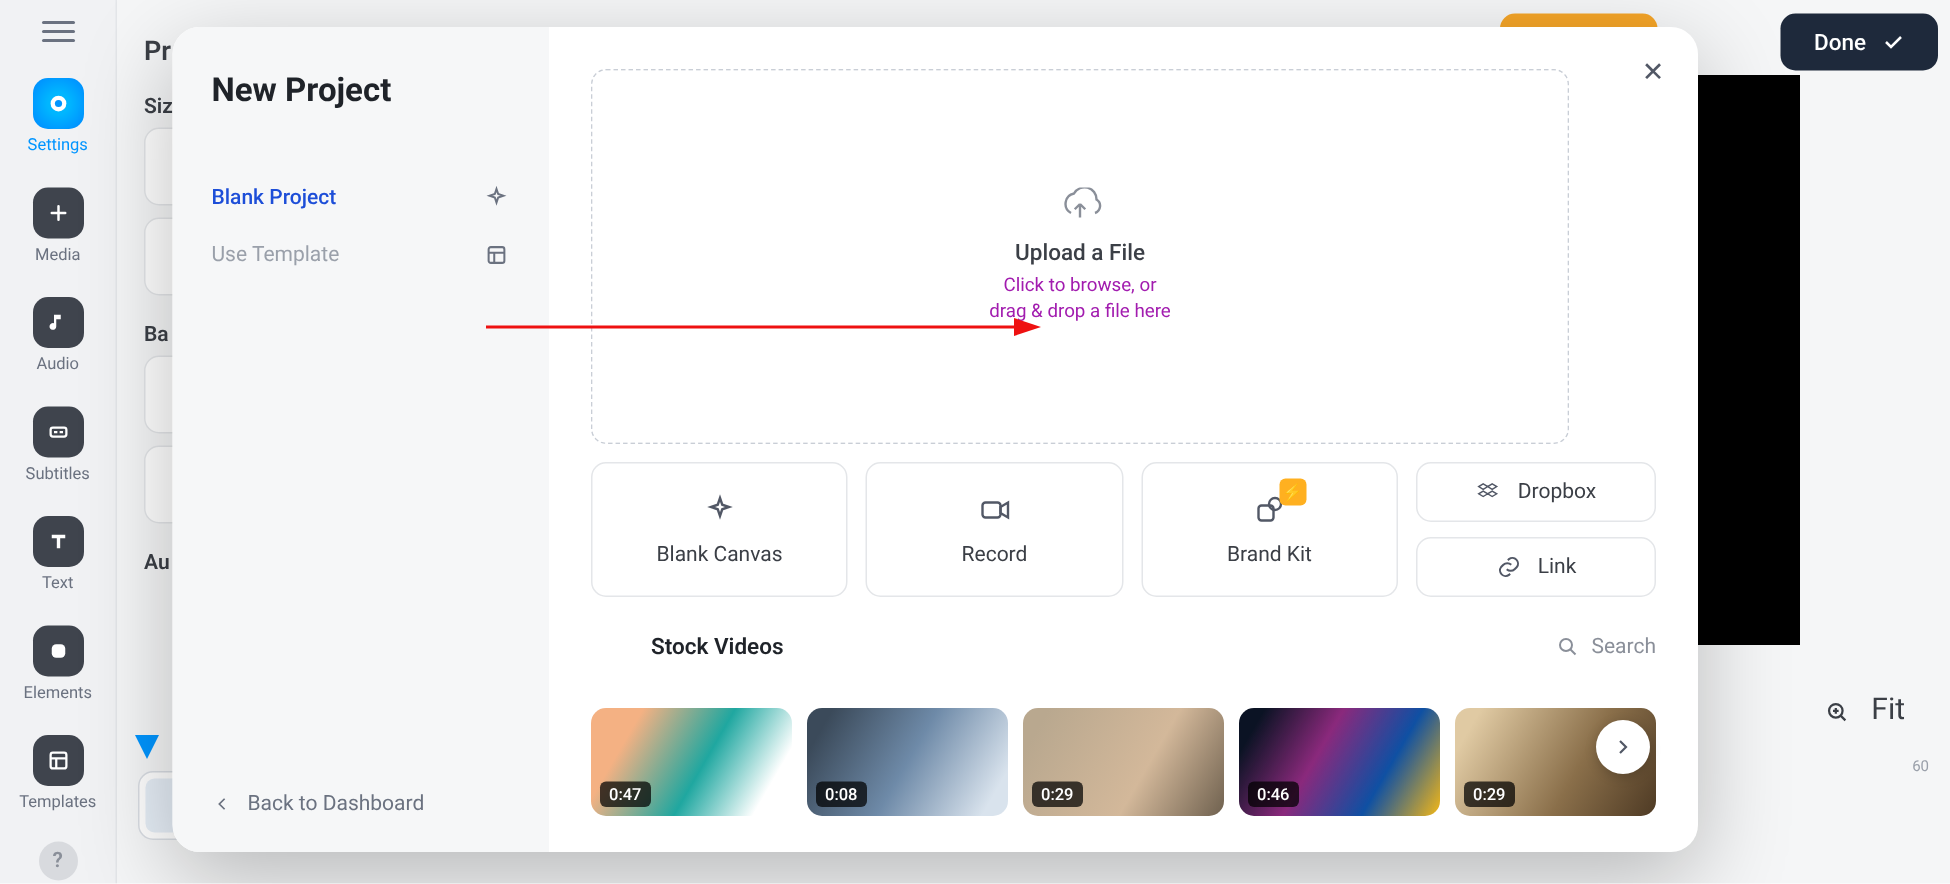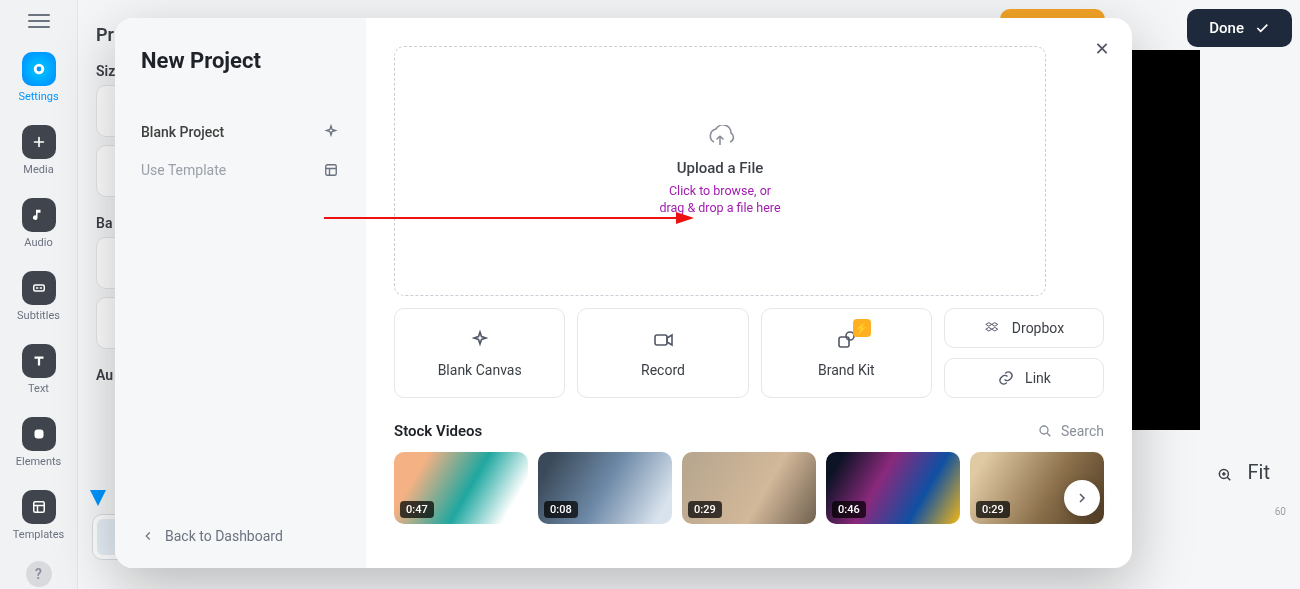--- a/index.html
+++ b/index.html
@@ -31,44 +31,44 @@
   .playhead { position: absolute; left: 12px; top: 0; width: 16px; height: 16px; background: #0095ff; clip-path: polygon(50% 100%, 0 0, 100% 0); }
   .tl-row { position: absolute; left: 14px; top: 24px; width: 250px; height: 46px; border: 1px solid #d9dde3; border-radius: 10px; background: #fff; display: flex; align-items: center; padding: 0 4px; gap: 4px; }
   .tl-row span { width: 36px; height: 36px; background: #e6eef7; border-radius: 6px; }
 
   
   .modal { position: absolute; left: 115px; top: 18px; width: 1017px; height: 550px; background: #fff; border-radius: 18px; box-shadow: 0 18px 60px rgba(0,0,0,.25); display: flex; overflow: hidden; }
   .modal-left { width: 297px; background: #f6f7f8; padding: 30px 26px; position: relative; }
   .modal-left h2 { font-size: 22px; font-weight: 700; color: #1f2329; margin-bottom: 40px; }
   .m-item { display: flex; align-items: center; justify-content: space-between; padding: 10px 0; font-size: 14px; cursor: pointer; }
   .m-item svg { width: 18px; height: 18px; color: #6b7280; }
-  .m-item.active { color: #404040; font-weight: 500; text-align: center; }
+  .m-item.active { color: #1d4ed8; font-weight: 500; text-align: center; }
   .m-item.muted { color: #9aa0aa; }
   .back { position: absolute; bottom: 24px; left: 26px; display: flex; align-items: center; gap: 10px; color: #6b7280; font-size: 14px; cursor: pointer; }
   .modal-right { flex: 1; padding: 28px 28px 16px 28px; position: relative; }
   .close-x { position: absolute; right: 18px; top: 18px; width: 24px; height: 24px; color: #525866; cursor: pointer; font-size: 18px; display: flex; align-items: center; justify-content: center; }
   .drop { width: 652px; height: 250px; border: 1px dashed #c9ced6; border-radius: 10px; display: flex; flex-direction: column; align-items: center; justify-content: center; gap: 6px; color: #3b3f46; cursor: pointer; }
   .drop .ic { color: #8a8f99; }
   .drop .t1 { font-size: 15px; font-weight: 500; }
   .drop .t2 { font-size: 12.5px; color: #a21caf; line-height: 1.35; text-align: center; }
   .cards { display: flex; gap: 12px; margin-top: 12px; }
   .card { flex: 1; height: 90px; border: 1px solid #e4e6e9; border-radius: 10px; display: flex; flex-direction: column; align-items: center; justify-content: center; gap: 10px; font-size: 14px; color: #3b3f46; cursor: pointer; position: relative; }
   .card svg { width: 24px; height: 24px; color: #525866; }
   .badge { position: absolute; top: 10px; right: 60px; width: 18px; height: 18px; background: #ffb020; border-radius: 4px; display: flex; align-items: center; justify-content: center; color: #fff; font-size: 11px; }
   .side-cards { display: flex; flex-direction: column; gap: 10px; width: 160px; }
   .side-card { height: 40px; border: 1px solid #e4e6e9; border-radius: 10px; display: flex; align-items: center; justify-content: center; gap: 10px; font-size: 14px; color: #3b3f46; cursor: pointer; }
   .side-card svg { width: 18px; height: 18px; color: #525866; }
   .row2 { display: flex; gap: 12px; margin-top: 12px; align-items: stretch; }
   .row2 .cards { margin-top: 0; flex: 1; }
 
-  .stock-head { display: flex; justify-content: space-between; align-items: center; margin-top: 24px; }
+  .stock-head { display: flex; justify-content: space-between; align-items: center; margin-top: 24px; margin-left: 40px; }
   .stock-head h4 { font-size: 15px; font-weight: 600; color: #1f2329; }
   .stock-head .srch { display: flex; align-items: center; gap: 8px; color: #8a8f99; font-size: 14px; cursor: pointer; }
   .thumbs { display: flex; gap: 10px; margin-top: 12px; position: relative; }
-  .thumb { width: 134px; height: 72px; border-radius: 10px; position: relative; overflow: hidden; cursor: pointer; flex-shrink: 0; }
+  .thumb { width: 134px; height: 72px; border-radius: 10px; position: relative; overflow: hidden; cursor: pointer; flex-shrink: 0; margin-top: 20px; }
   .thumb .dur { position: absolute; left: 6px; bottom: 6px; background: rgba(0,0,0,.72); color: #fff; font-size: 11px; font-weight: 500; padding: 2px 6px; border-radius: 4px; }
   .thumb.t1 { background: linear-gradient(120deg,#f4b183 20%,#1fa7a0 55%,#ffffff 85%); }
   .thumb.t2 { background: linear-gradient(120deg,#3b4a5a 10%,#6e8aa8 50%,#d9e3ed 90%); }
   .thumb.t3 { background: linear-gradient(120deg,#b9a88f 10%,#d3b89a 60%,#6f614f 100%); }
   .thumb.t4 { background: linear-gradient(120deg,#0d1320 10%,#7a2f6f 40%,#1c4e8e 70%,#e6b83c 100%); filter: saturate(1.3); }
   .thumb.t5 { background: linear-gradient(120deg,#e0caa3 10%,#8a6f4a 60%,#4e3a24 100%); }
   .next-circ { position: absolute; right: 4px; top: 28px; width: 36px; height: 36px; background: #fff; border-radius: 50%; box-shadow: 0 2px 8px rgba(0,0,0,.18); display: flex; align-items: center; justify-content: center; color: #525866; }
 
   
   .arrow { position: absolute; left: 324px; top: 210px; width: 370px; height: 16px; pointer-events: none; z-index: 20; }

